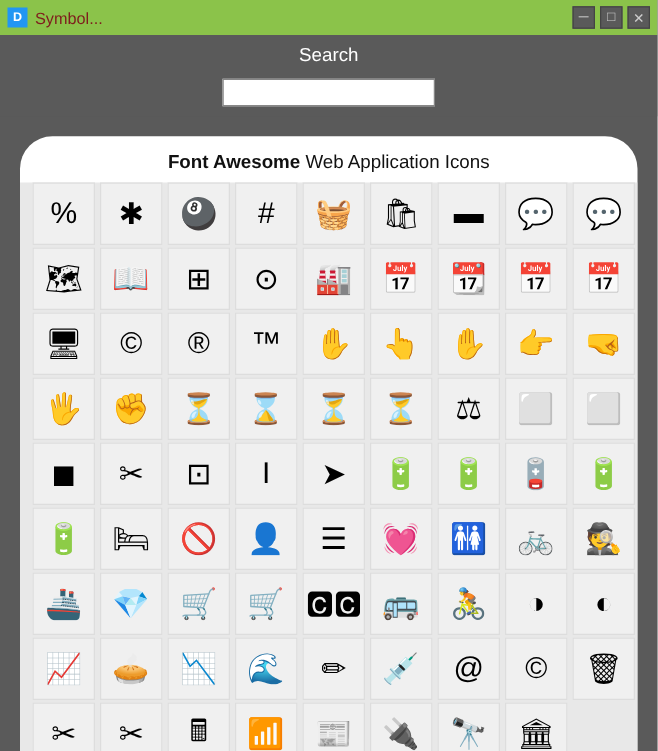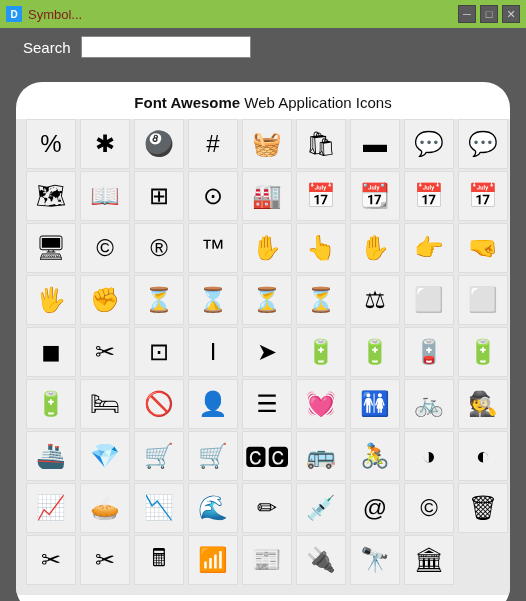--- a/index.html
+++ b/index.html
@@ -53,20 +53,21 @@
       align-items: center;
       justify-content: center;
       cursor: pointer;
     }
     .search-bar {
       background: #5a5a5a;
       padding: 8px 23px;
       display: flex;
       align-items: center;
       gap: 10px;
+      flex-direction: column;
     }
     .search-label {
       color: white;
       font-size: 15px;
       font-weight: 500;
     }
     .search-input {
       width: 170px;
       height: 22px;
       background: white;

